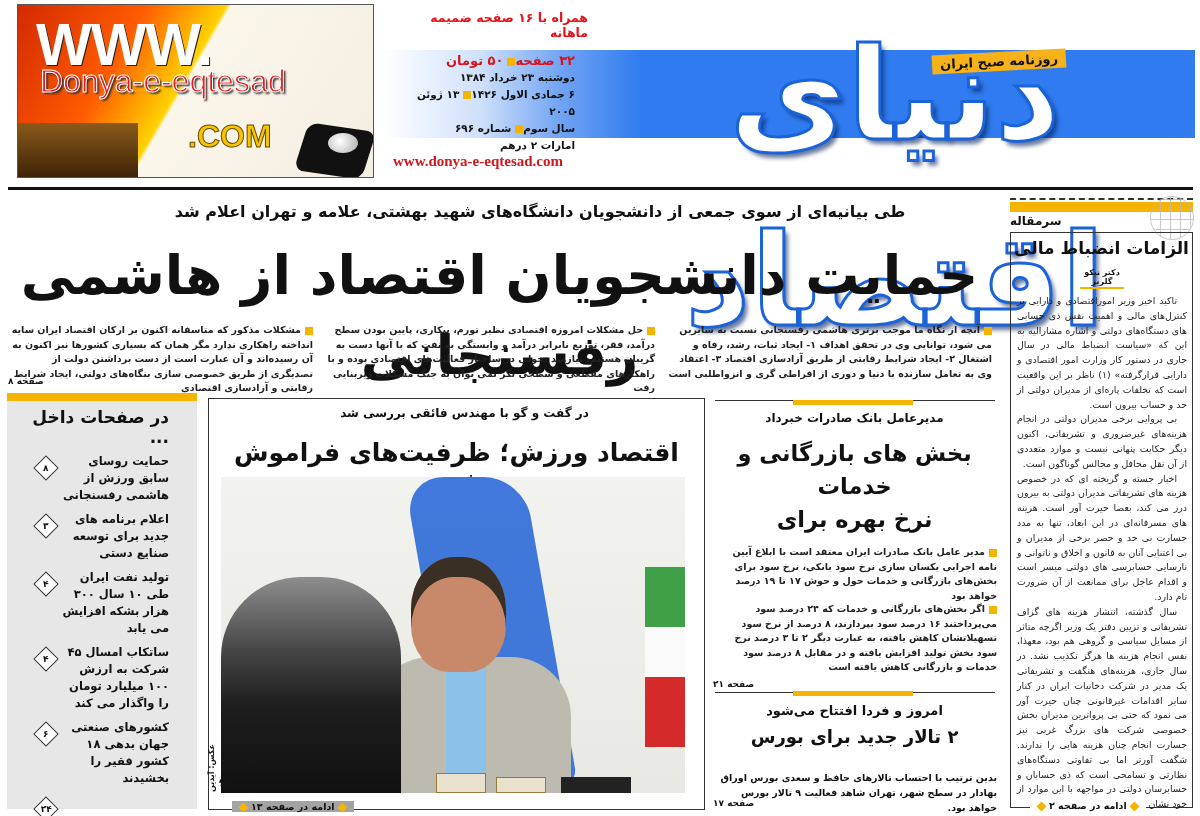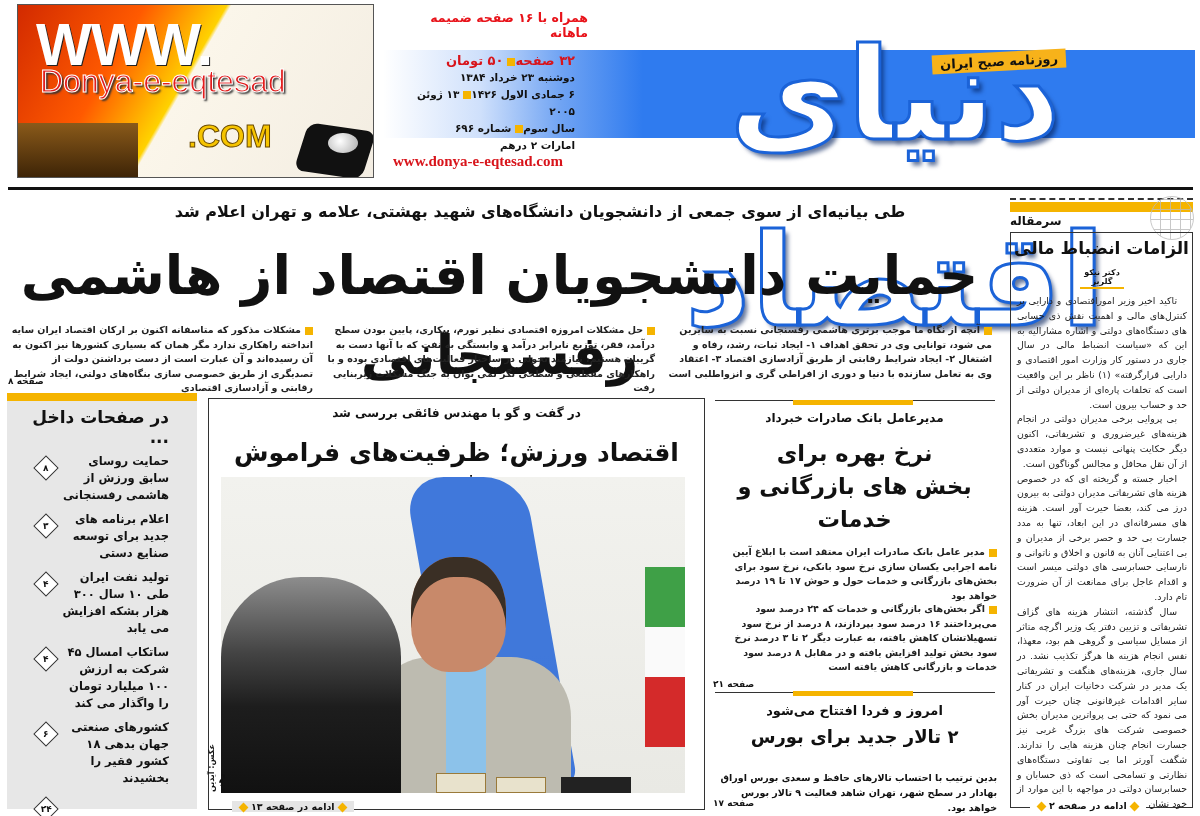--- a/index.html
+++ b/index.html
@@ -44,37 +44,37 @@
   #inside-bar { left: 7px; top: 393px; width: 190px; height: 8px; background: #f5b400; }
   #inside-box { left: 7px; top: 401px; width: 190px; height: 408px; background: #e7e7e7; padding: 4px 24px; }
   #inside-title { font-weight: bold; font-size: 17px; text-align: right; direction: rtl; margin: 2px 4px 6px 0; }
   .inside-item { display: flex; flex-direction: row-reverse; align-items: flex-start; margin-bottom: 7px; direction: rtl; }
   .inside-num { flex: 0 0 18px; height: 18px; border: 1px solid #333; transform: rotate(45deg); margin: 6px 2px 0 6px; display: flex; align-items: center; justify-content: center; background: #fff; }
   .inside-num span { transform: rotate(-45deg); font-size: 9px; font-weight: bold; }
   .inside-text { flex: 1; font-weight: bold; font-size: 11.5px; line-height: 17px; text-align: right; padding-right: 4px; }
 
   
   #feature-box { left: 208px; top: 398px; width: 497px; height: 412px; border: 1.5px solid #333; }
-  #feature-kicker { left: 210px; top: 406px; width: 493px; text-align: center; font-weight: bold; font-size: 12px; }
+  #feature-kicker { left: 218px; top: 406px; width: 493px; text-align: center; font-weight: bold; font-size: 12px; }
   #feature-headline { left: 210px; top: 426px; width: 493px; text-align: center; font-weight: bold; font-size: 25px; margin-top: 12px; }
   #feature-photo { left: 221px; top: 477px; width: 464px; height: 316px; overflow: hidden;
     background: linear-gradient(180deg, #f2f2ee 0%, #e9e9e4 100%); }
   #feature-photo .flag-blue { position:absolute; left: 210px; top: 0; width: 120px; height: 310px; background: #2c6ad8; transform: skewX(10deg); border-radius: 40px 40px 20px 20px; opacity: .9; }
   #feature-photo .flag-iran-g { position:absolute; right: 0; top: 90px; width: 40px; height: 60px; background: #3fa047; }
   #feature-photo .flag-iran-w { position:absolute; right: 0; top: 150px; width: 40px; height: 50px; background: #fafafa; }
   #feature-photo .flag-iran-r { position:absolute; right: 0; top: 200px; width: 40px; height: 70px; background: #d42a2a; }
   #feature-photo .man-body { position:absolute; left: 150px; top: 180px; width: 200px; height: 140px; background: #bdbbb0; border-radius: 60px 60px 0 0; }
   #feature-photo .man-shirt { position:absolute; left: 225px; top: 185px; width: 40px; height: 130px; background: #8cc2ea; }
   #feature-photo .man-head { position:absolute; left: 190px; top: 80px; width: 95px; height: 115px; background: #c8896a; border-radius: 45% 45% 40% 40%; box-shadow: inset 0 20px 0 #3a2f25; }
   #feature-photo .interviewer { position:absolute; left: 0; top: 100px; width: 180px; height: 216px; background: linear-gradient(180deg, #8d8d8d 0%, #444 35%, #1d1d1d 60%, #111 100%); border-radius: 80px 80px 0 0; }
   #feature-photo .cup1 { position:absolute; left: 215px; top: 296px; width: 50px; height: 20px; background: #e8e2cc; border: 1px solid #9a7a3a; }
   #feature-photo .cup2 { position:absolute; left: 275px; top: 300px; width: 50px; height: 16px; background: #e8e2cc; border: 1px solid #9a7a3a; }
   #feature-photo .recorder { position:absolute; left: 340px; top: 300px; width: 70px; height: 16px; background: #222; }
   #photo-credit { left: 207px; top: 730px; width: 14px; height: 62px; writing-mode: vertical-rl; transform: rotate(180deg); font-size: 8px; font-weight: bold; }
-  #feature-continued { left: 232px; top: 801px; background: #e5e5e5; padding: 0 4px; font-size: 9.5px; font-weight: bold; direction: rtl; }
+  #feature-continued { left: 232px; top: 801px; background: #a3a3a3; padding: 0 4px; font-size: 9.5px; font-weight: bold; direction: rtl; }
 
   
   .orange-rule { height: 5px; background: #f5b400; }
   .thin-rule { height: 1px; background: #333; }
   #bank-rule { left: 715px; top: 400px; width: 280px; }
   #bank-orange { left: 793px; top: 400px; width: 120px; }
   #bank-kicker { left: 712px; top: 411px; width: 285px; text-align: center; font-weight: bold; font-size: 12px; }
   #bank-headline { left: 712px; top: 437px; width: 285px; text-align: center; font-weight: bold; font-size: 22.5px; line-height: 33px; }
   .bank-para { font-size: 9.5px; line-height: 14.5px; font-weight: bold; color: #222; }
   #bank-para-1 { left: 712px; top: 545px; width: 285px; }
@@ -207,22 +207,22 @@
   <div class="cup2"></div>
   <div class="recorder"></div>
 </div>
 <div id="photo-credit" class="abs">عکس: آیدین رهبر</div>
 <div id="feature-continued" class="abs"><span class="diamond"></span><span>ادامه در صفحه ۱۳</span><span class="diamond"></span></div>
 
 <div id="bank-rule" class="abs thin-rule"></div>
 <div id="bank-orange" class="abs orange-rule"></div>
 <div id="bank-kicker" class="abs rtl" style="text-align:center">مدیرعامل بانک صادرات خبرداد</div>
 <div id="bank-headline" class="abs rtl" style="text-align:center">
+  <div>بخش های بازرگانی و خدمات</div>
   <div>نرخ بهره برای</div>
-  <div>بخش های بازرگانی و خدمات</div>
 </div>
 <div id="bank-para-1" class="abs rtl bank-para"><span class="bullet"></span><span>مدیر عامل بانک صادرات ایران معتقد است با ابلاغ آیین نامه اجرایی یکسان سازی نرخ سود بانکی، نرخ سود برای بخش‌های بازرگانی و خدمات حول و حوش ۱۷ تا ۱۹ درصد خواهد بود</span></div>
 <div id="bank-para-2" class="abs rtl bank-para"><span class="bullet"></span><span>اگر بخش‌های بازرگانی و خدمات که ۲۴ درصد سود می‌پرداختند ۱۶ درصد سود بپردازند، ۸ درصد از نرخ سود تسهیلاتشان کاهش یافته، به عبارت دیگر ۲ تا ۳ درصد نرخ سود بخش تولید افزایش یافته و در مقابل ۸ درصد سود خدمات و بازرگانی کاهش یافته است</span></div>
 <div id="bank-page" class="abs rtl">صفحه ۲۱</div>
 
 <div id="bourse-rule" class="abs thin-rule"></div>
 <div id="bourse-orange" class="abs orange-rule"></div>
 <div id="bourse-kicker" class="abs rtl" style="text-align:center">امروز و فردا افتتاح می‌شود</div>
 <div id="bourse-headline" class="abs rtl" style="text-align:center">۲ تالار جدید برای بورس</div>
 <div id="bourse-para" class="abs rtl">بدین ترتیب با احتساب تالارهای حافظ و سعدی بورس اوراق بهادار در سطح شهر، تهران شاهد فعالیت ۹ تالار بورس خواهد بود.</div>

